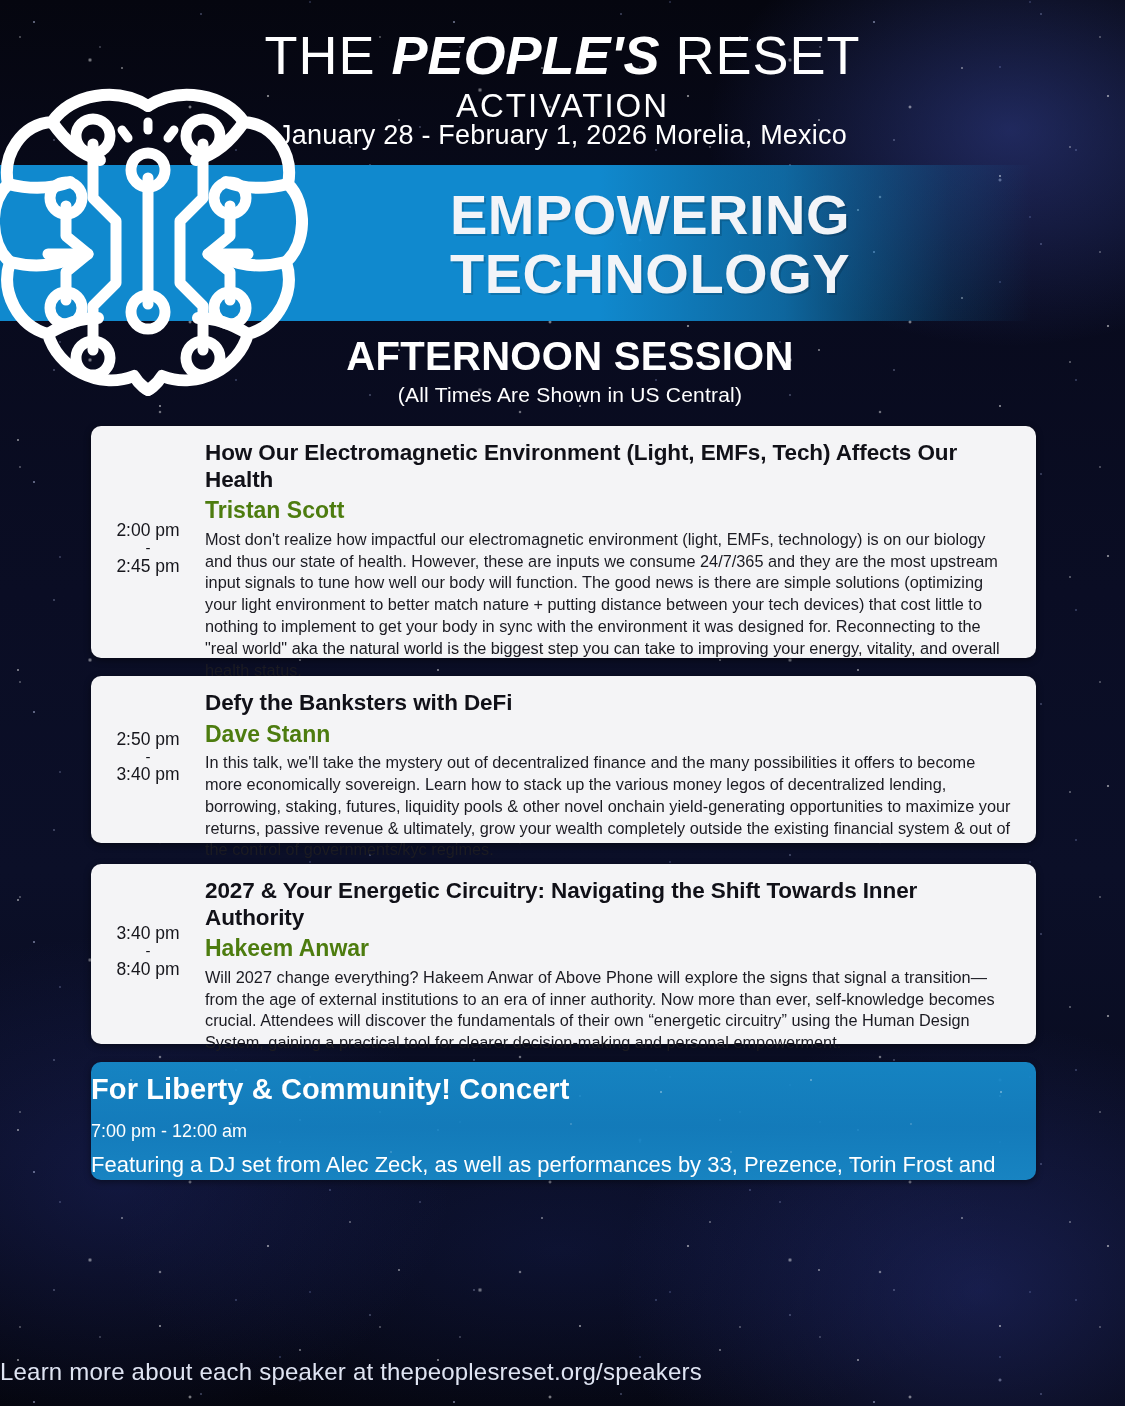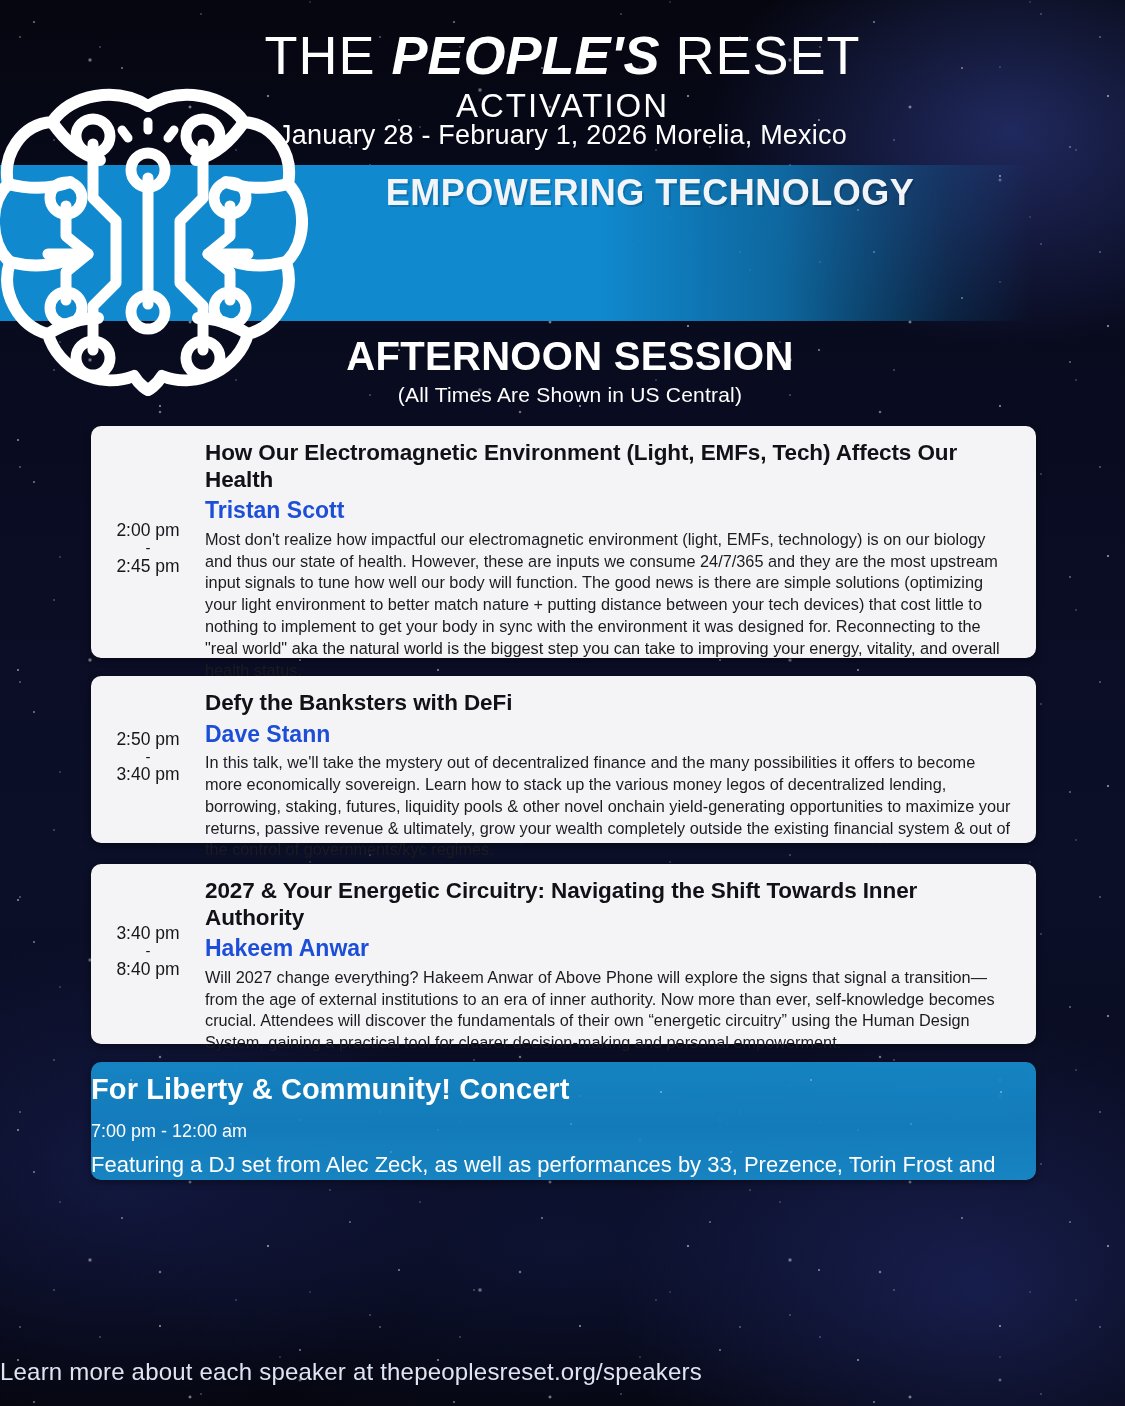--- a/index.html
+++ b/index.html
@@ -95,22 +95,22 @@
 
   .dayblock{
     position:absolute; left:300px; top:172px; width:700px;
     text-align:center; color:#f2f4f8;
   }
   .dayblock .day{
     font-size:80px; font-weight:800; line-height:1.02; letter-spacing:1px;
     text-shadow:3px 3px 0 rgba(0,0,0,.18);
   }
   .dayblock .sub{
-    margin-top:2px;
-    font-size:36px; font-weight:800; line-height:1.05; letter-spacing:.5px;
+    margin-top:14px;
+    font-size:56px; font-weight:800; line-height:1.05; letter-spacing:.5px;
     text-shadow:2px 2px 0 rgba(0,0,0,.15);
   }
 
   .sessionblock{
     position:absolute; left:120px; top:335px; width:900px; text-align:center; color:#fff;
   }
   .sessionblock .t{font-size:40px; font-weight:800; letter-spacing:.3px; line-height:1.05;}
   .sessionblock .s{margin-top:6px; font-size:21px; font-weight:400; letter-spacing:.2px;}
 
   
@@ -132,21 +132,21 @@
     padding-bottom:4px;
   }
   .card .time .dash{font-size:15px; line-height:.7; margin:1px 0 2px;}
   .card .body{flex:1 1 auto; padding:14px 22px 16px 0;}
   .card .title{
     font-size:22.5px; font-weight:800; color:#111118; line-height:1.18;
     letter-spacing:-.1px;
   }
   .card .speaker{
     margin-top:4px;
-    font-size:23px; font-weight:800; color:#1d4ed8; line-height:1.2;
+    font-size:23px; font-weight:800; color:#4d7c0f; line-height:1.2;
   }
   .card .desc{
     margin-top:4px;
     font-size:16.3px; color:#1b1b22; line-height:1.34;
   }
 
   #card1{top:426px; height:232px;}
   #card1 .time{padding-top:18px;}
   #card2{top:676px; height:167px;}
   #card3{top:864px; height:180px;}

